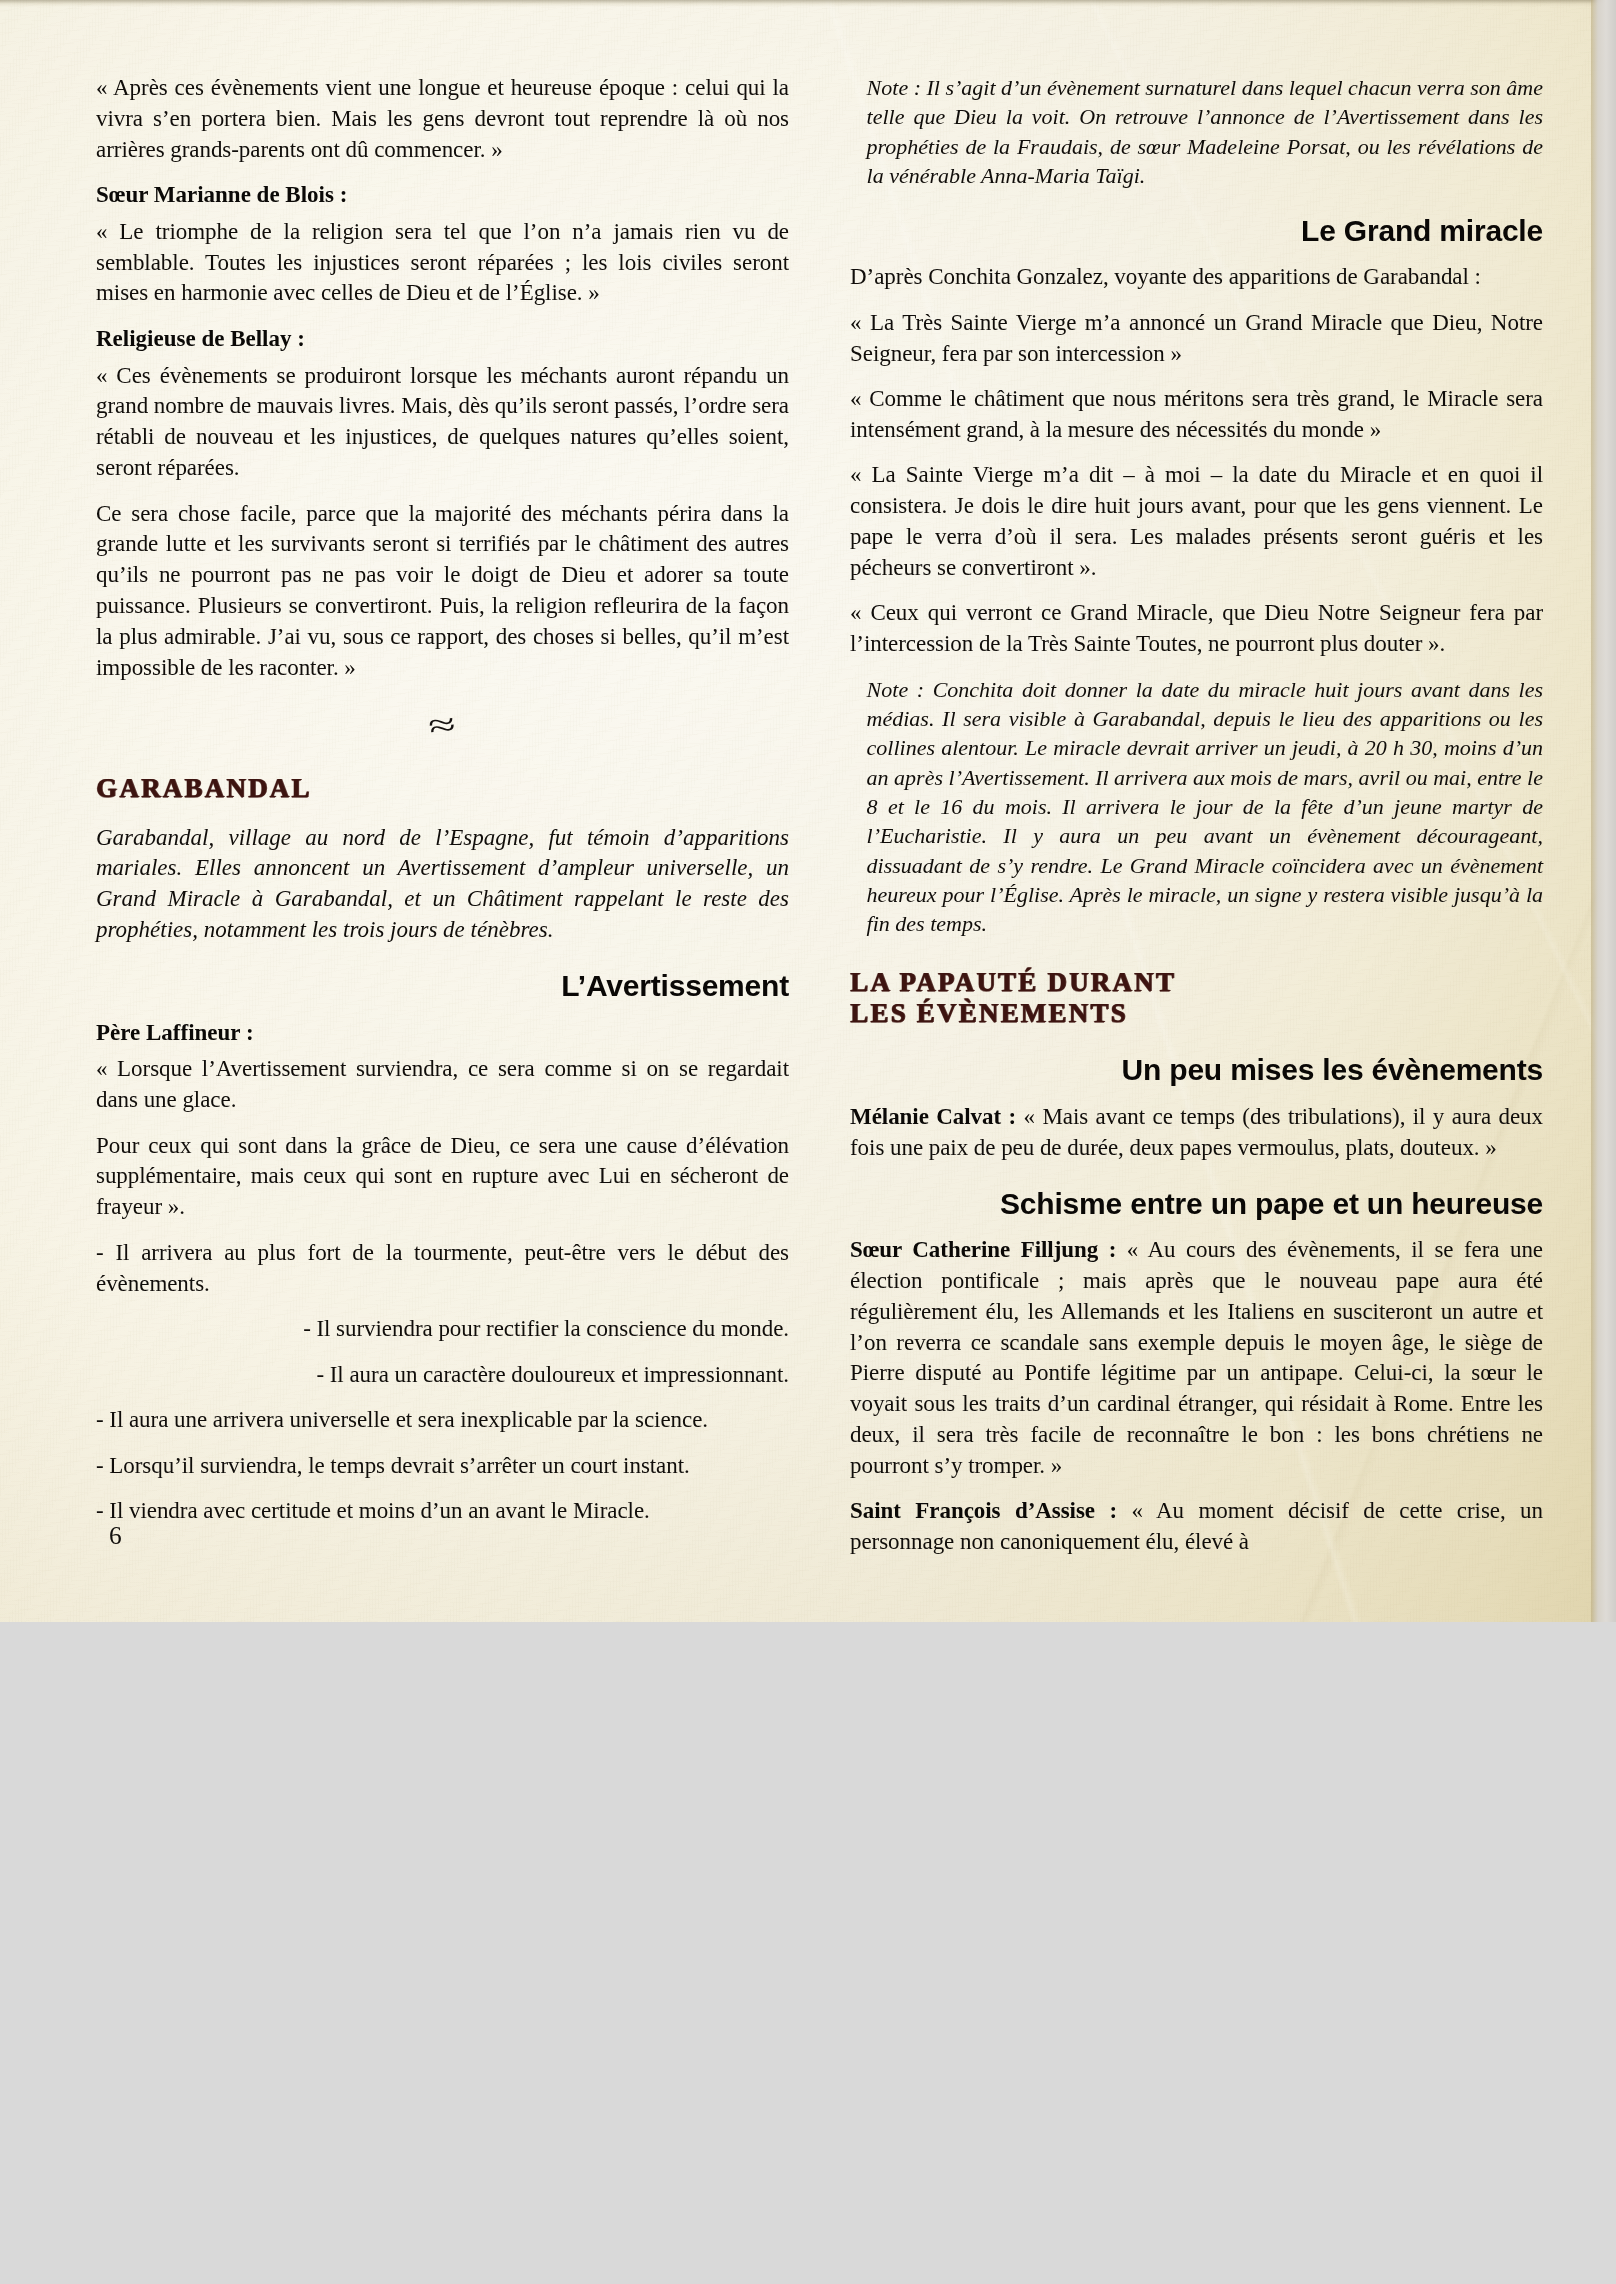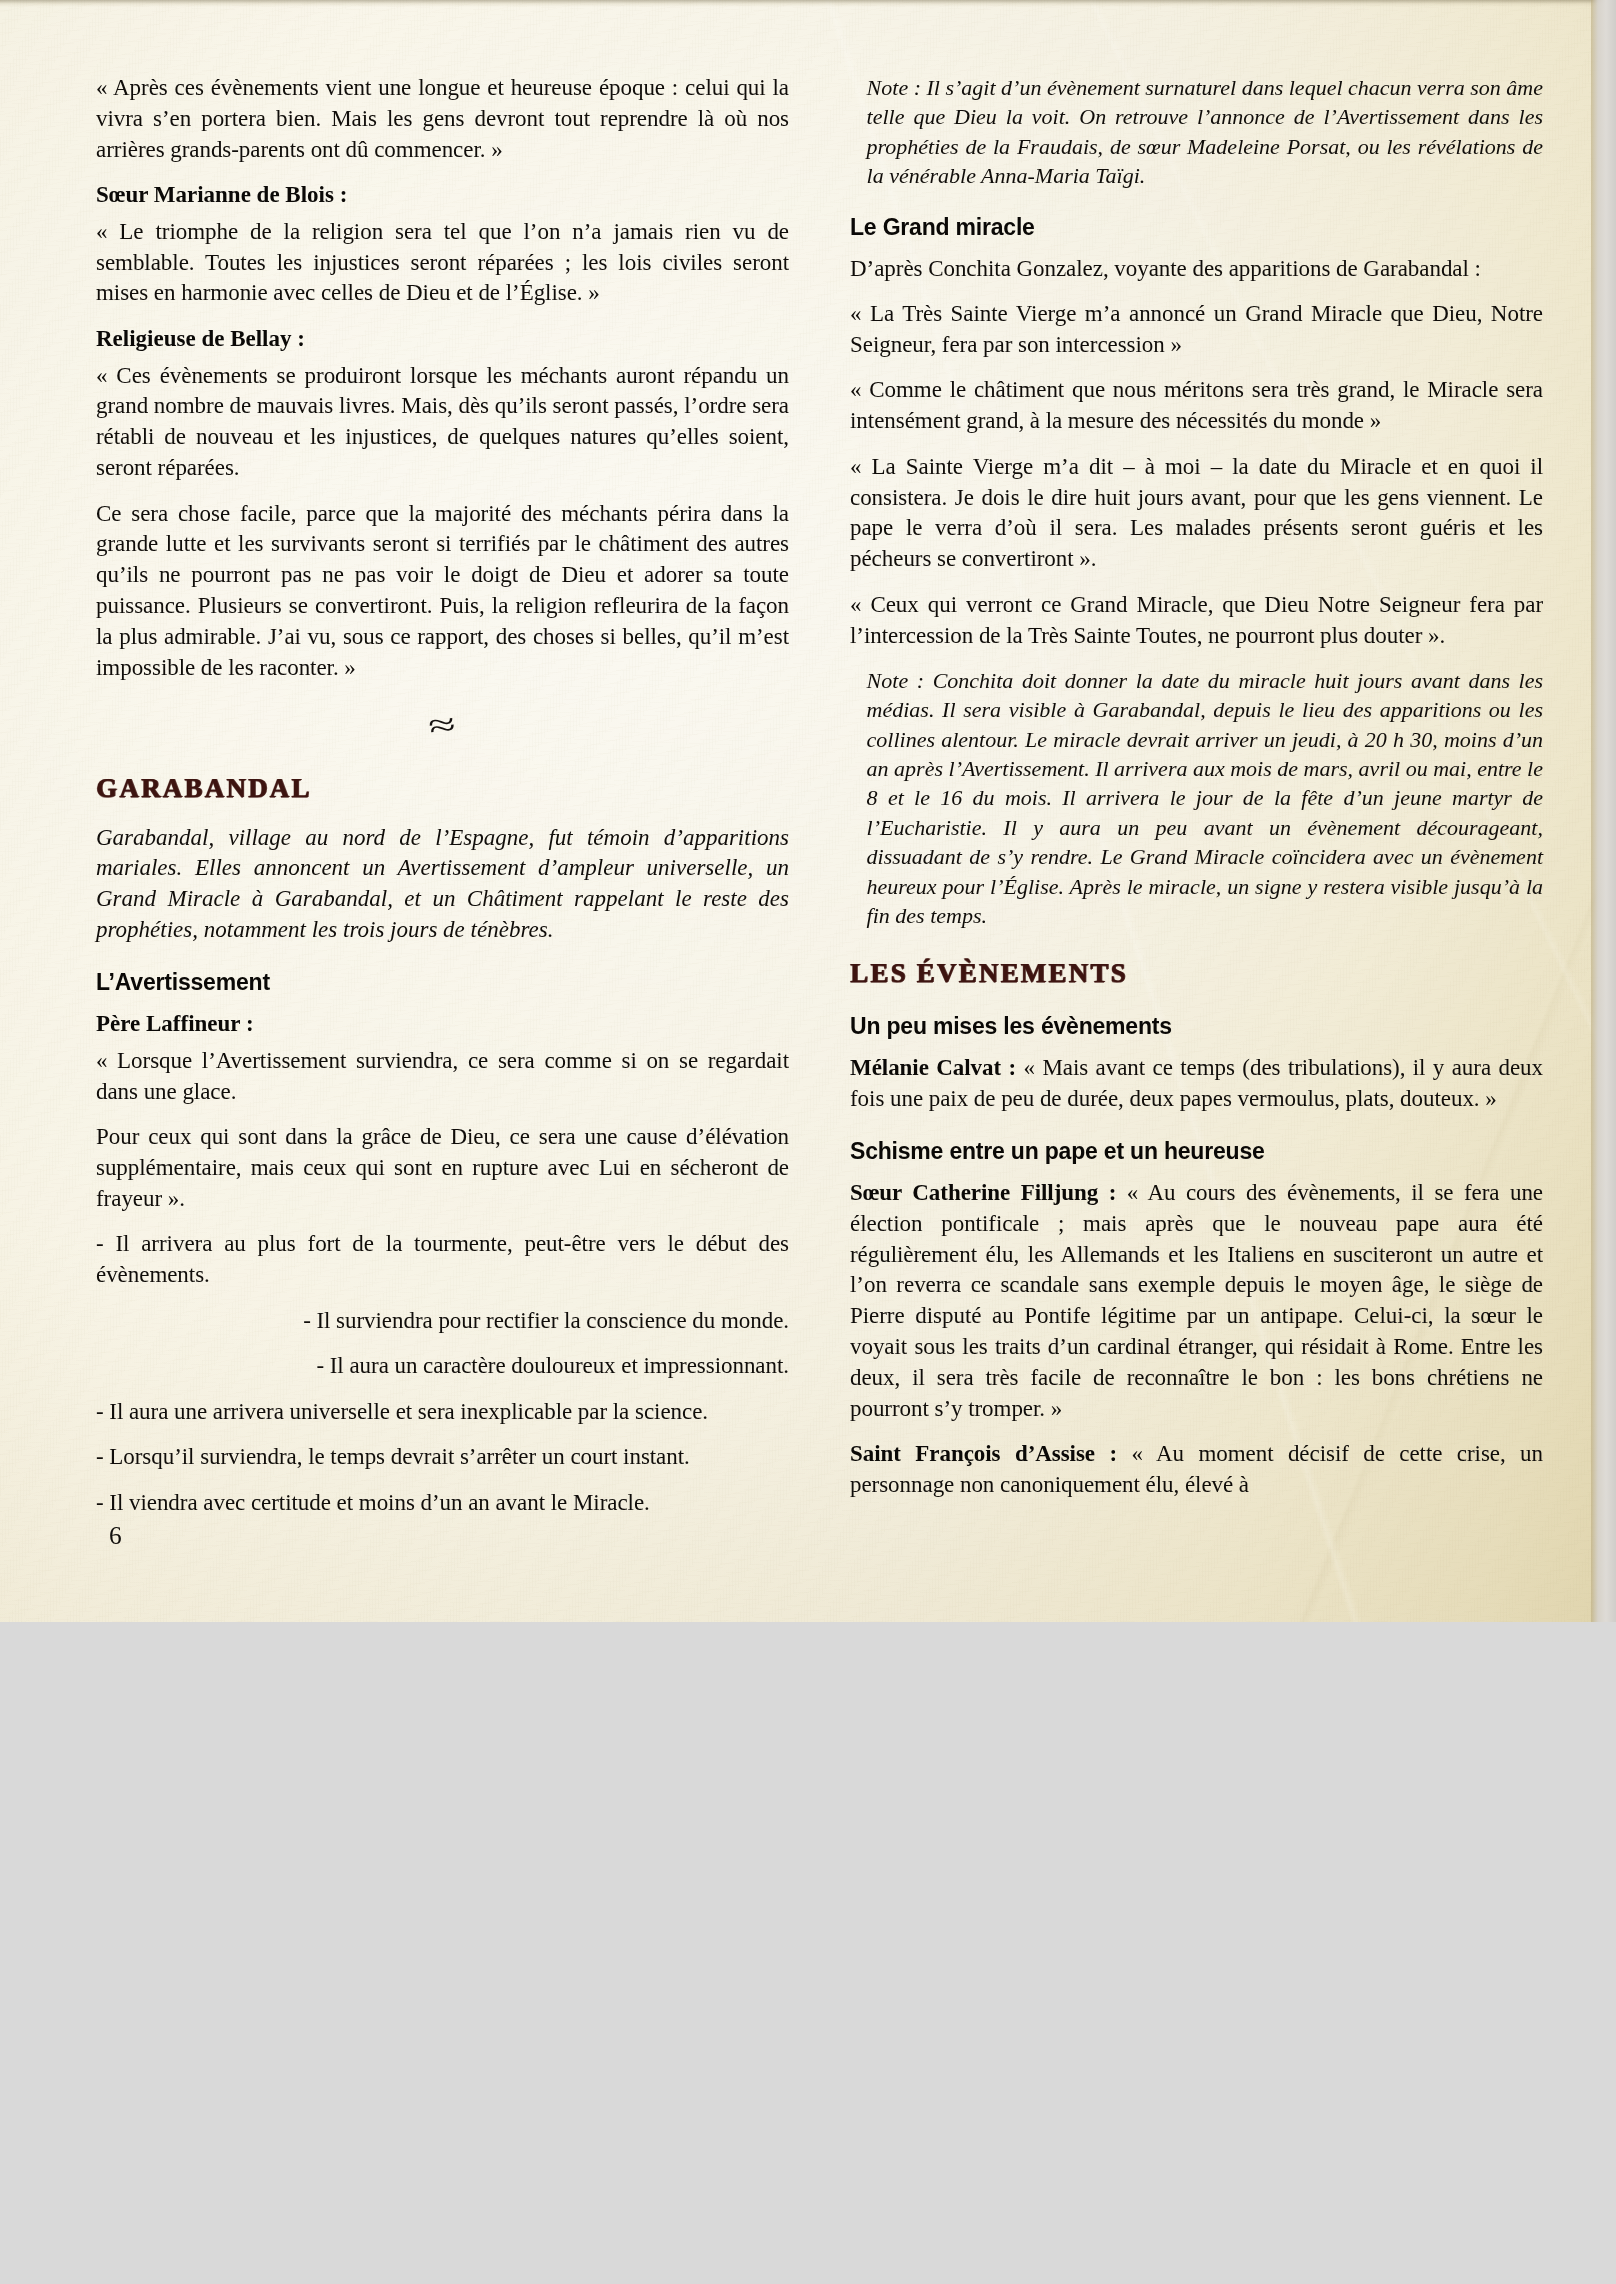--- a/index.html
+++ b/index.html
@@ -137,25 +137,26 @@
   
   .speaker-inline {
     font-weight: bold;
     color: #0b0907;
   }
 
   
   .sub-head {
     font-family: "Liberation Sans", sans-serif;
     font-weight: bold;
-    font-size: 23px;
+    font-size: 30px;
     line-height: 1.22;
     color: #0a0806;
     margin: 22.5px 0 12.7px 0;
     letter-spacing: -0.2px;
+    text-align: right;
   }
 
   
   .section-head {
     font-family: "Liberation Serif", serif;
     font-weight: bold;
     font-size: 27px;
     line-height: 1.17;
     color: #3d1410;
     letter-spacing: 2.2px;
@@ -275,20 +276,21 @@
       <p class="body-text">D’après Conchita Gonzalez, voyante des apparitions de Garabandal :</p>
 
       <p class="body-text">« La Très Sainte Vierge m’a annoncé un Grand Miracle que Dieu, Notre Seigneur, fera par son intercession »</p>
       <p class="body-text">« Comme le châtiment que nous méritons sera très grand, le Miracle sera intensément grand, à la mesure des nécessités du monde »</p>
       <p class="body-text">« La Sainte Vierge m’a dit – à moi – la date du Miracle et en quoi il consistera. Je dois le dire huit jours avant, pour que les gens viennent. Le pape le verra d’où il sera. Les malades présents seront guéris et les pécheurs se convertiront ».</p>
       <p class="body-text">« Ceux qui verront ce Grand Miracle, que Dieu Notre Seigneur fera par l’intercession de la Très Sainte Toutes, ne pourront plus douter ».</p>
 
       <p class="note indent">Note : Conchita doit donner la date du miracle huit jours avant dans les médias. Il sera visible à Garabandal, depuis le lieu des apparitions ou les collines alentour. Le miracle devrait arriver un jeudi, à 20 h 30, moins d’un an après l’Avertissement. Il arrivera aux mois de mars, avril ou mai, entre le 8 et le 16 du mois. Il arrivera le jour de la fête d’un jeune martyr de l’Eucharistie. Il y aura un peu avant un évènement décourageant, dissuadant de s’y rendre. Le Grand Miracle coïncidera avec un évènement heureux pour l’Église. Après le miracle, un signe y restera visible jusqu’à la fin des temps.</p>
 
       <h2 class="section-head">
+        <span class="line">LA PAPAUTÉ DURANT</span>
         <span class="line">LES ÉVÈNEMENTS</span>
       </h2>
 
       <h3 class="sub-head">Un peu mises les évènements</h3>
 
       <p class="body-text"><span class="speaker-inline">Mélanie Calvat :</span><span> « Mais avant ce temps (des tribulations), il y aura deux fois une paix de peu de durée, deux papes vermoulus, plats, douteux. »</span></p>
 
       <h3 class="sub-head">Schisme entre un pape et un heureuse</h3>
 
       <p class="body-text"><span class="speaker-inline">Sœur Catherine Filljung :</span><span> « Au cours des évènements, il se fera une élection pontificale ; mais après que le nouveau pape aura été régulièrement élu, les Allemands et les Italiens en susciteront un autre et l’on reverra ce scandale sans exemple depuis le moyen âge, le siège de Pierre disputé au Pontife légitime par un antipape. Celui-ci, la sœur le voyait sous les traits d’un cardinal étranger, qui résidait à Rome. Entre les deux, il sera très facile de reconnaître le bon : les bons chrétiens ne pourront s’y tromper. »</span></p>

